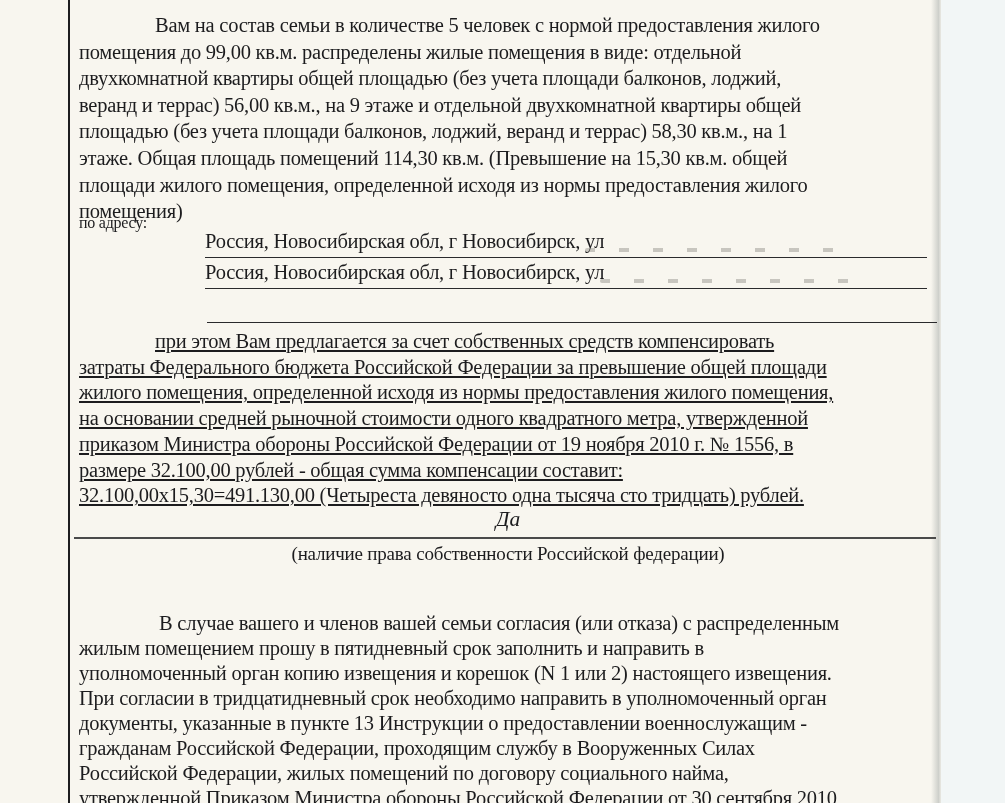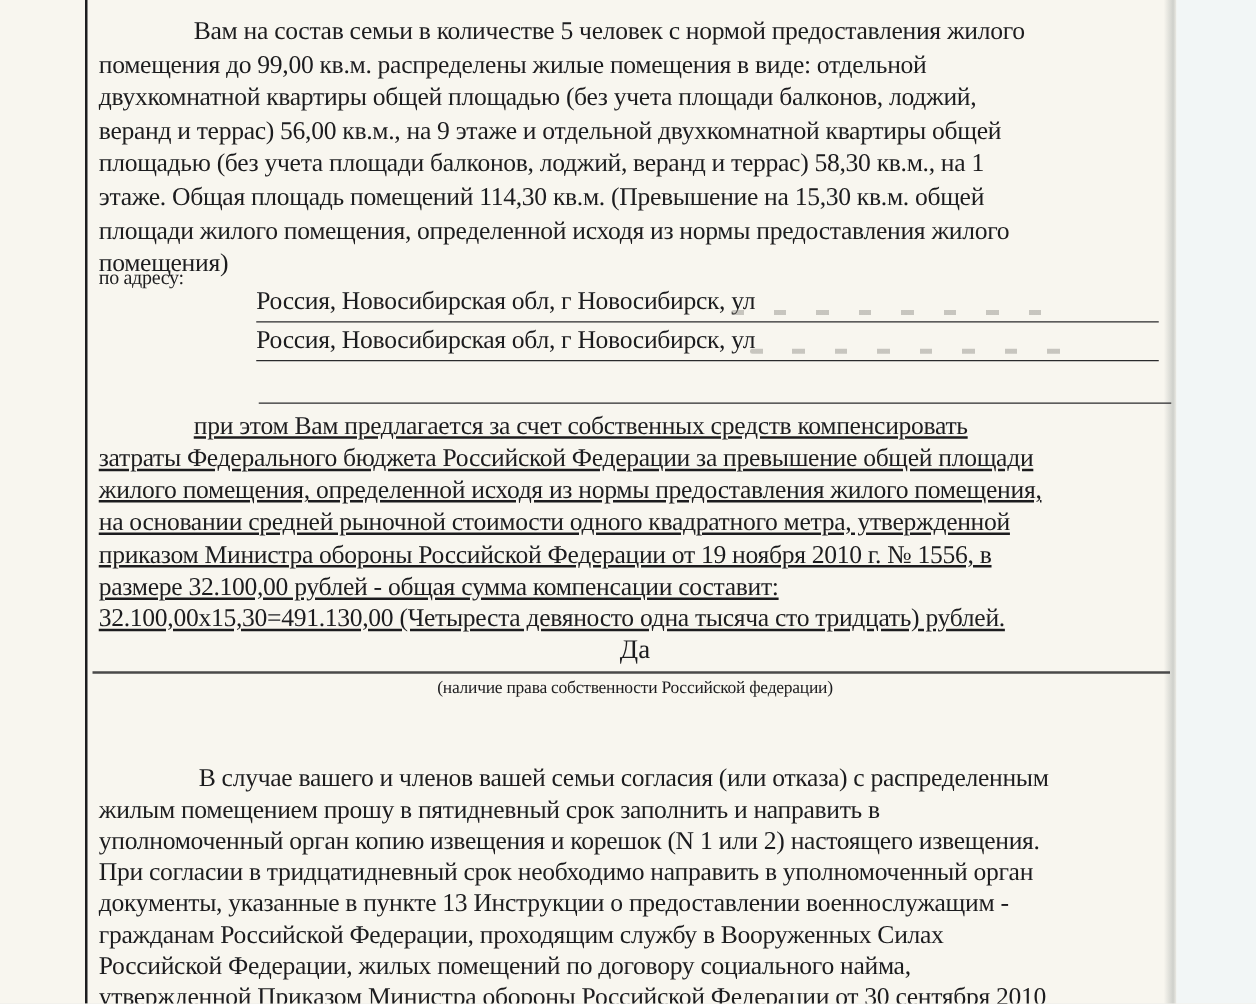--- a/index.html
+++ b/index.html
@@ -40,23 +40,23 @@
   .addr-line-1{top:230px;}
   .addr-line-2{top:261px;}
   .addr-line-blank{top:295px;left:128px;width:730px;}
   .redact{
     position:absolute;left:380px;top:18px;width:260px;height:4px;
     background:repeating-linear-gradient(90deg,rgba(120,118,112,.38) 0 10px,rgba(120,118,112,0) 10px 34px);
     border-radius:2px;
   }
   .redact.r2{left:395px;width:250px;}
 
-  .answer{position:absolute;top:507px;left:0;width:100%;text-align:center;font-size:21.5px;}
+  .answer{position:absolute;top:507px;left:0;width:100%;text-align:center;font-size:21.5px;font-style:italic;}
   .answer-line{position:absolute;top:537px;left:-5px;width:862px;height:0;border-top:2px solid #4a4a4a;}
-  .caption{position:absolute;top:543px;left:0;width:100%;text-align:center;font-size:14px;letter-spacing:-0.2px;}
+  .caption{position:absolute;top:543px;left:0;width:100%;text-align:center;font-size:19px;letter-spacing:-0.2px;}
 </style>
 </head>
 <body>
 
 <div class="scan">
   <div class="scanner-strip"></div>
   <div class="page-edge"></div>
   <div class="left-rule"></div>
 
   <div class="content">

